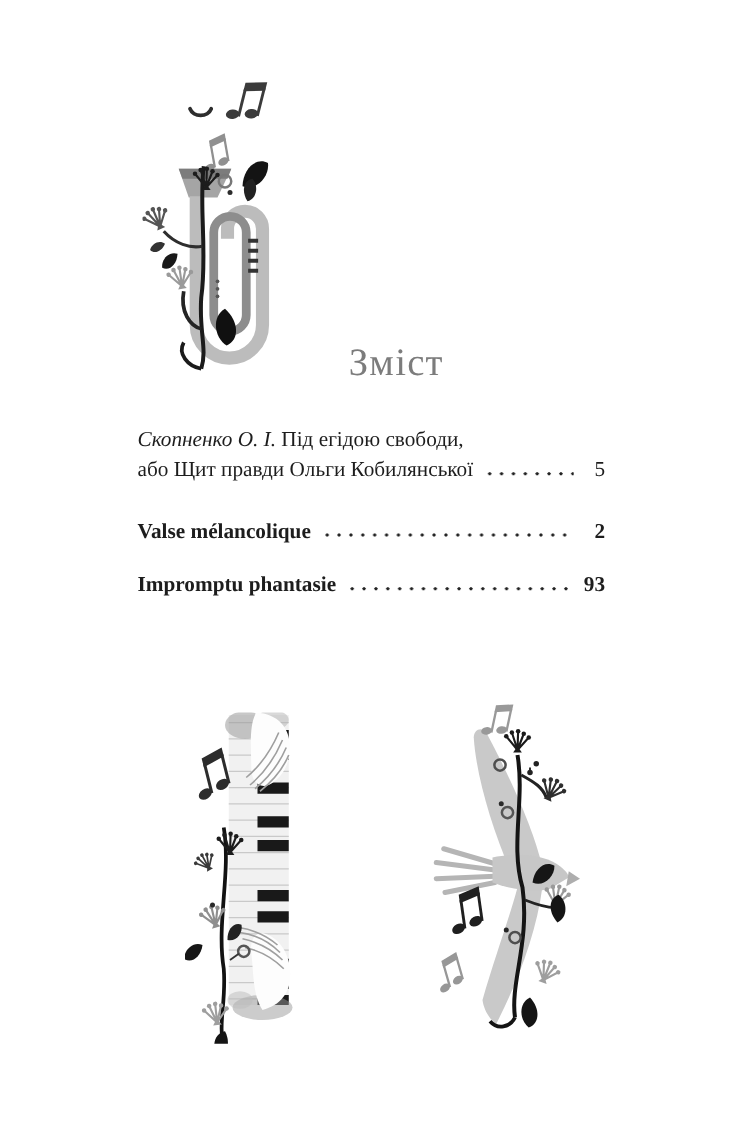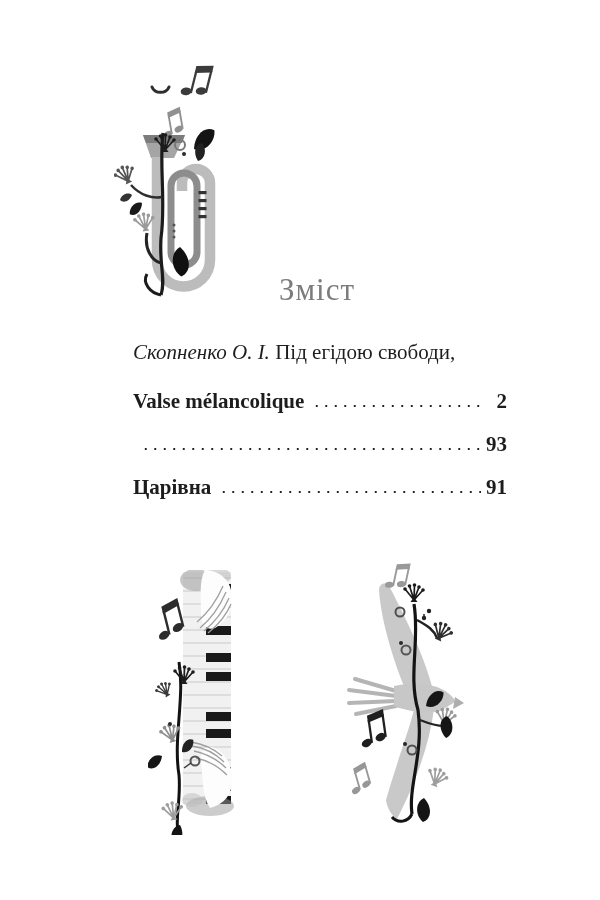--- a/index.html
+++ b/index.html
@@ -6,21 +6,21 @@
   body{
     width:600px;height:900px;background:#ffffff;position:relative;overflow:hidden;
     font-family:"Liberation Serif","DejaVu Serif",serif;color:#1d1d1d;
   }
   .page-title{
     position:absolute;top:272px;left:0;width:100%;text-align:center;
     transform:translateX(17px);
     font-size:31px;font-weight:400;letter-spacing:1px;color:#7c7c7c;margin:0;
   }
   .toc{
-    position:absolute;left:133px;top:340px;width:374px;font-size:21px;
+    position:absolute;left:110px;top:340px;width:374px;font-size:17px;
   }
   .toc-line1{line-height:24px;}
   .toc-row{display:flex;align-items:baseline;line-height:24px;}
   .entry-first{margin-bottom:26px;}
   .toc-row.single{line-height:22px;margin-bottom:21px;font-weight:bold;}
   .it{font-style:italic;}
   .leader{
     flex:1 1 auto;height:4px;align-self:baseline;
     background-image:radial-gradient(circle,#222 1.25px,transparent 1.45px);
     background-size:9.5px 4px;background-repeat:repeat-x;background-position:left bottom;
@@ -102,34 +102,35 @@
 </div>
 
 <h1 class="page-title">Зміст</h1>
 
 <div class="toc">
   <div class="entry-first">
     <div class="toc-line1">
       <span class="it">Скопненко О. І.</span>
       <span>Під егідою свободи,</span>
     </div>
+    <div class="toc-row">
+      <span>або Щит правди Ольги Кобилянської</span>
+      <span class="leader"></span>
+      <span class="page-num">5</span>
+    </div>
   </div>
   <div class="toc-row single">
     <span>Valse mélancolique</span>
     <span class="leader"></span>
     <span class="page-num">2</span>
   </div>
   <div class="toc-row single">
+    <span>Impromptu phantasie</span>
     <span class="leader"></span>
     <span class="page-num">93</span>
-  </div>
-  <div class="toc-row single">
-    <span>Царівна</span>
-    <span class="leader"></span>
-    <span class="page-num">91</span>
   </div>
 </div>
 
 <div class="illus illus-bl">
   <svg viewBox="0 0 115 265" width="115" height="265" xmlns="http://www.w3.org/2000/svg" xmlns:xlink="http://www.w3.org/1999/xlink">
     <rect x="35" y="2" width="48" height="232" fill="#f1f1f1"></rect>
     <path d="M35,8 L83,8 M35,21 L83,21 M35,34 L83,34 M35,47 L83,47 M35,60 L83,60 M35,73 L83,73 M35,86 L83,86 M35,99 L83,99 M35,112 L83,112 M35,125 L83,125 M35,138 L83,138 M35,151 L83,151 M35,164 L83,164 M35,177 L83,177 M35,190 L83,190 M35,203 L83,203 M35,216 L83,216 M35,229 L83,229" stroke="#c9c9c9" stroke-width="1"></path>
     <g fill="#191919">
       <rect x="58" y="14" width="25" height="9"></rect>
         <rect x="58" y="29" width="25" height="9"></rect>

